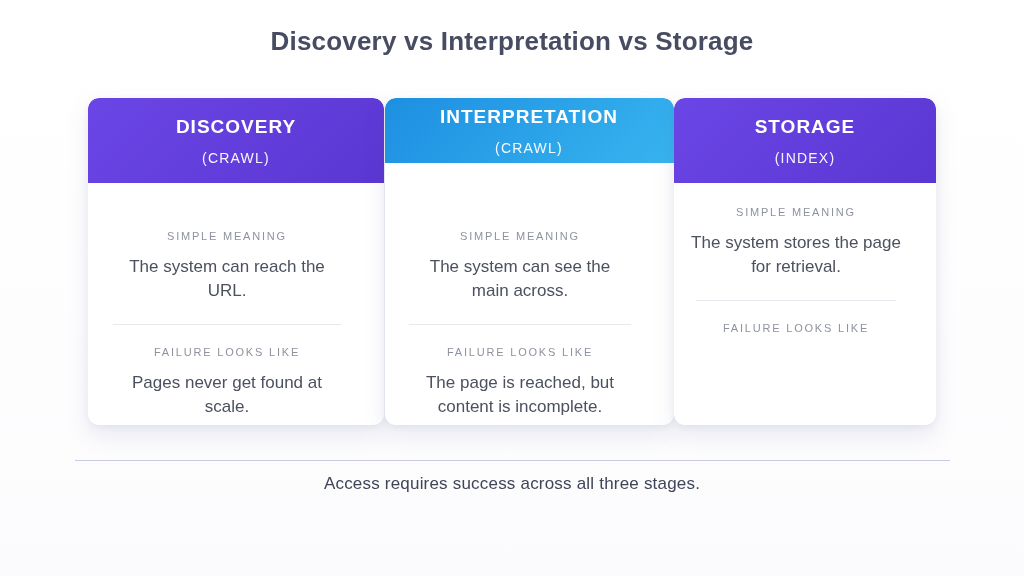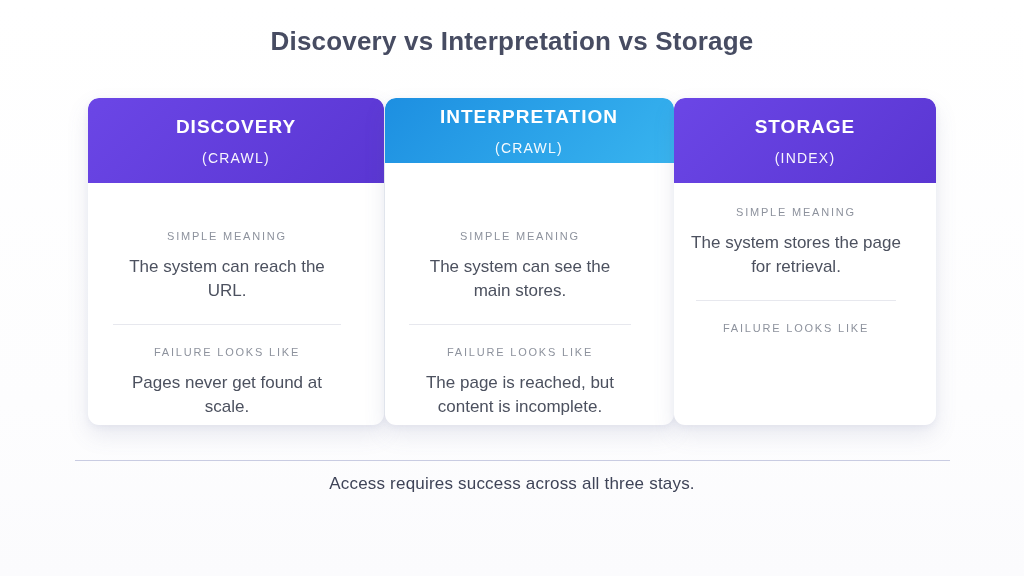--- a/index.html
+++ b/index.html
@@ -132,21 +132,21 @@
       </div>
     </div>
 
     <div class="card card-2">
       <div class="card-header accent-blue">
         <div class="card-heading">INTERPRETATION</div>
         <div class="card-subheading">(CRAWL)</div>
       </div>
       <div class="card-body">
         <div class="section-label">SIMPLE MEANING</div>
-        <div class="section-text">The system can see the main stores.</div>
+        <div class="section-text">The system can see the main across.</div>
         <hr class="card-divider">
         <div class="section-label">FAILURE LOOKS LIKE</div>
         <div class="section-text">The page is reached, but content is incomplete.</div>
       </div>
     </div>
 
     <div class="card card-3">
       <div class="card-header accent-purple">
         <div class="card-heading">STORAGE</div>
         <div class="card-subheading">(INDEX)</div>
@@ -155,15 +155,15 @@
         <div class="section-label">SIMPLE MEANING</div>
         <div class="section-text">The system stores the page for retrieval.</div>
         <hr class="card-divider">
         <div class="section-label">FAILURE LOOKS LIKE</div>
       </div>
     </div>
 
   </div>
 
   <hr class="footer-divider">
-  <div class="footer-text">Access requires success across all three stays.</div>
+  <div class="footer-text">Access requires success across all three stages.</div>
 
 </div>
 
 </body></html>

